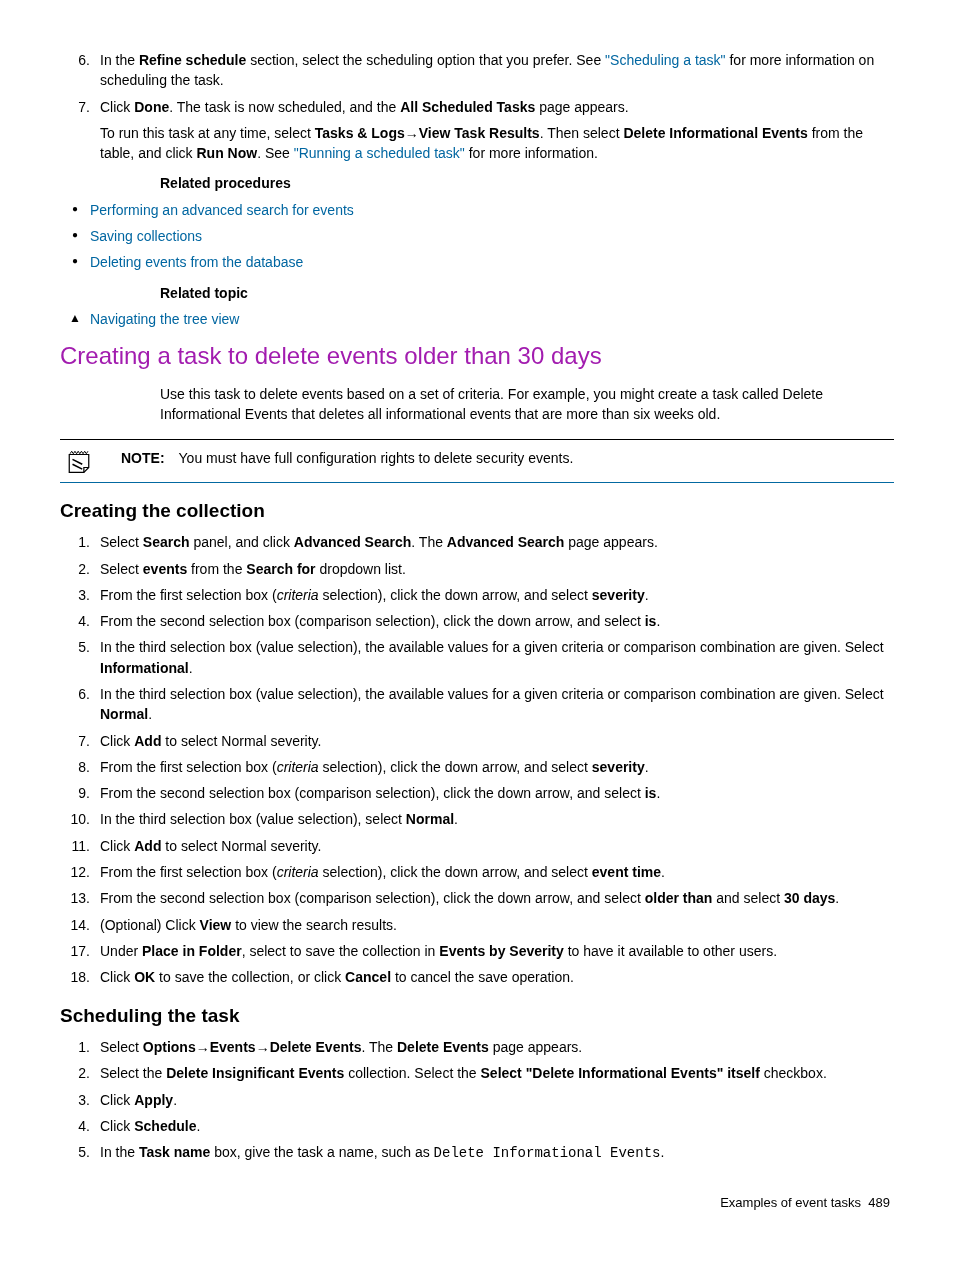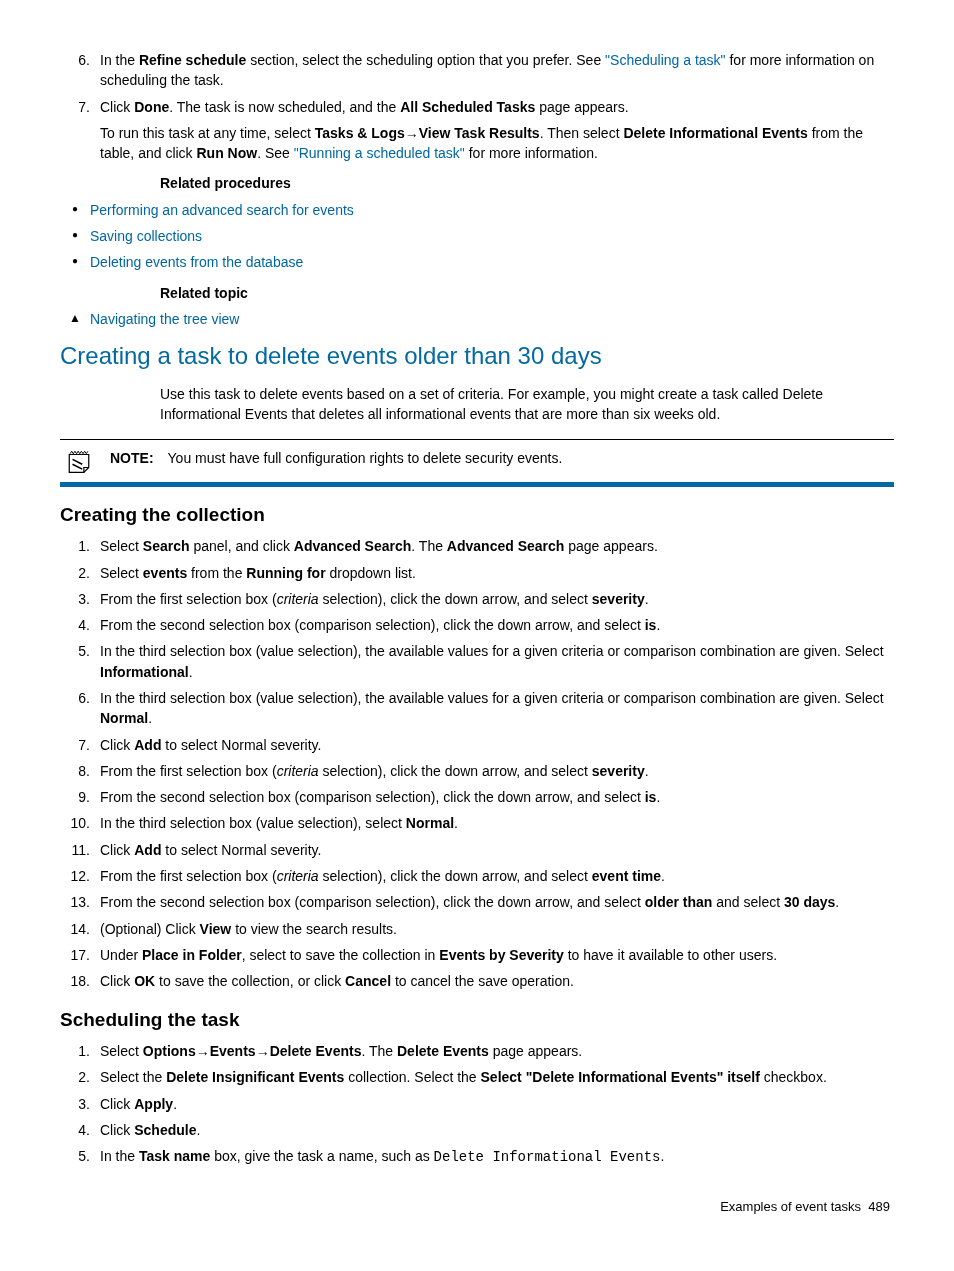--- a/index.html
+++ b/index.html
@@ -24,36 +24,36 @@
   ul.bullets > li > .bullet { min-width: 30px; text-align: center; }
   ul.bullets > li > .body { flex: 1; }
   .dot { font-size: 10px; line-height: 1.8; }
   .tri { font-size: 12px; line-height: 1.5; }
   .link { color: #0066a1; }
   .section-label { font-weight: bold; margin: 8px 0 6px 100px; }
   h2.h2 {
     font-weight: normal;
     font-size: 24px;
     margin: 3px 0 10px 0;
-    color: #0369a1;
+    color: #a21caf;
   }
   h3.h3 {
     font-weight: bold;
     font-size: 19px;
     margin: 14px 0 8px 0;
     color: #000;
   }
   .note-box {
     display: flex;
     border-top: 1px solid #000;
-    border-bottom: 5px solid #0369a1;
+    border-bottom: 1px solid #0369a1;
     margin: 14px 0 14px 0;
     padding: 8px 0;
     align-items: flex-start;
-    gap: 18px;
+    gap: 29px;
   }
   .note-icon {
     width: 26px;
     height: 26px;
     flex-shrink: 0;
     margin-left: 6px;
   }
   .note-body { flex: 1; }
   .note-label { font-weight: bold; margin-right: 14px; }
   .mono { font-family: "Courier New", monospace; }
@@ -120,21 +120,21 @@
 </div>
 
 <h3 class="h3">Creating the collection</h3>
 <ol class="numbered indent-list">
     <li>
       <span class="num">1.</span>
       <span class="body">Select <b>Search</b> panel, and click <b>Advanced Search</b>. The <b>Advanced Search</b> page appears.</span>
     </li>
     <li>
       <span class="num">2.</span>
-      <span class="body">Select <b>events</b> from the <b>Running for</b> dropdown list.</span>
+      <span class="body">Select <b>events</b> from the <b>Search for</b> dropdown list.</span>
     </li>
     <li>
       <span class="num">3.</span>
       <span class="body">From the first selection box (<i>criteria</i> selection), click the down arrow, and select <b>severity</b>.</span>
     </li>
     <li>
       <span class="num">4.</span>
       <span class="body">From the second selection box (comparison selection), click the down arrow, and select <b>is</b>.</span>
     </li>
     <li>

